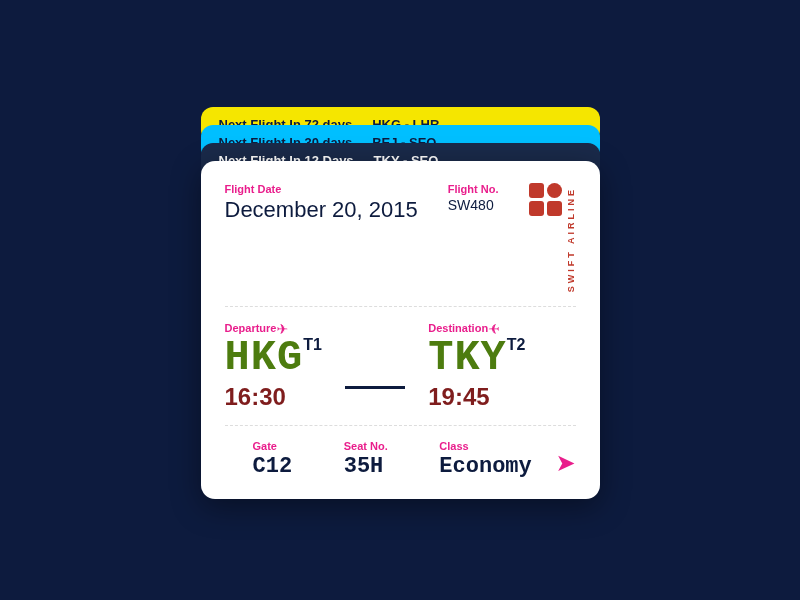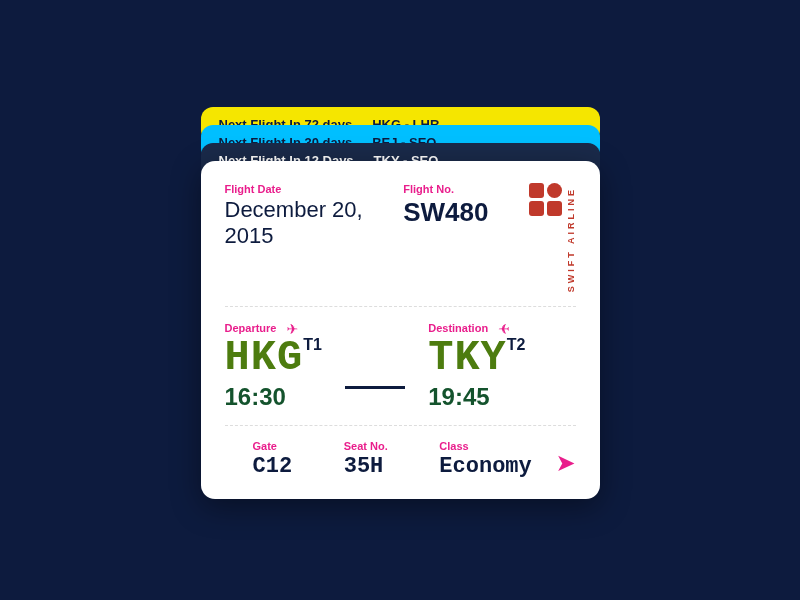--- a/index.html
+++ b/index.html
@@ -83,22 +83,22 @@
       margin-bottom: 2px;
     }
 
     .flight-date {
       font-size: 22px;
       font-weight: 400;
       color: #0d1b3e;
     }
 
     .flight-no {
-      font-size: 26px;
-      font-weight: 700;
+      font-size: 14px;
+      font-weight: 400;
       color: #0d1b3e;
     }
 
     .divider-dashed {
       border: none;
       border-top: 1.5px dashed #ddd;
       margin: 14px 0;
     }
 
     .flight-route {
@@ -110,21 +110,21 @@
     }
 
     .dep-dest-block {
       display: flex;
       flex-direction: column;
     }
 
     .dep-label-row {
       display: flex;
       align-items: center;
-      gap: 10px;
+      gap: 0;
       margin-bottom: 0px;
     }
 
     .plane-icon {
       color: #e91e8c;
       font-size: 14px;
     }
 
     .city-code {
       font-size: 42px;
@@ -138,21 +138,21 @@
     .terminal-sup {
       font-size: 16px;
       font-weight: 700;
       color: #0d1b3e;
       vertical-align: super;
     }
 
     .time-display {
       font-size: 24px;
       font-weight: 700;
-      color: #14532d;
+      color: #7f1d1d;
       margin-top: 4px;
     }
 
     .bottom-row {
       display: flex;
       align-items: flex-end;
       justify-content: space-between;
       margin-top: 10px;
     }
 
@@ -225,21 +225,21 @@
     <span class="route">TKY - SEO</span>
   </div>
 
   <div class="main-card">
 
     <div class="card-top">
       <div class="card-top-left">
         <div class="field-label">Flight Date</div>
         <div class="flight-date">December 20, 2015</div>
       </div>
-      <div style="display:flex; gap: 40px; align-items: flex-start;">
+      <div style="display:flex; gap: 30px; align-items: flex-start;">
         <div>
           <div class="field-label">Flight No.</div>
           <div class="flight-no">SW480</div>
         </div>
         <div class="airline-logo-wrapper">
           <div>
             <div class="logo-grid">
               <div class="ls1"></div>
               <div class="ls2"></div>
               <div class="ls3"></div>

